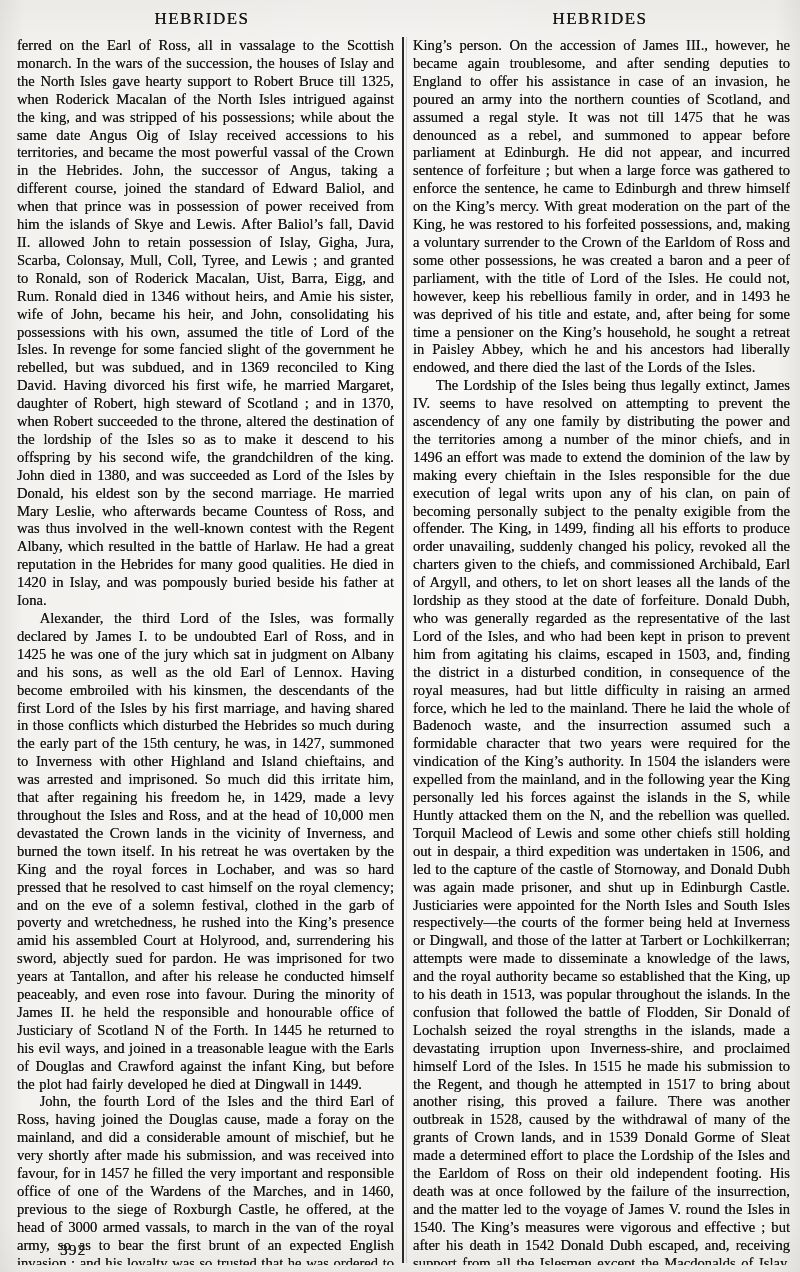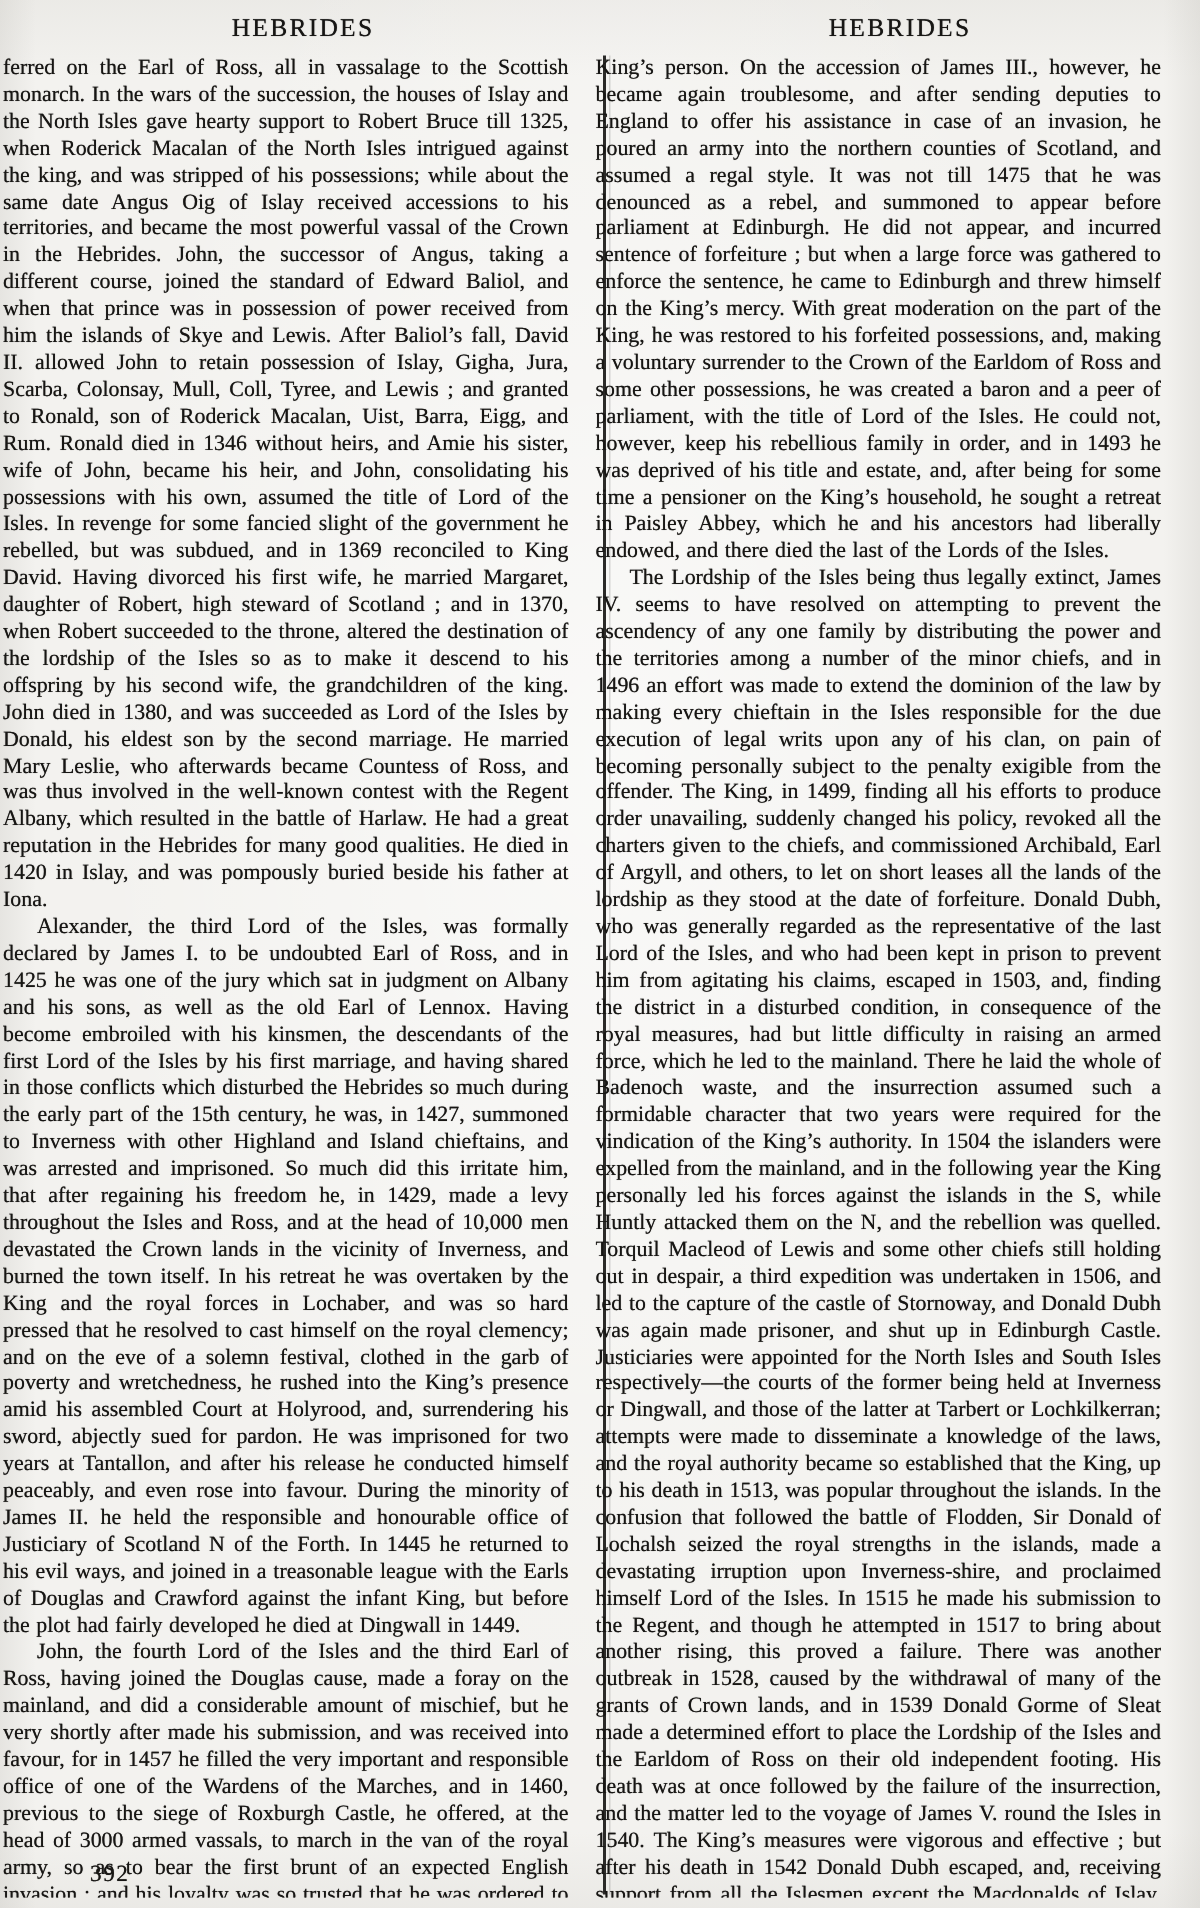--- a/index.html
+++ b/index.html
@@ -54,22 +54,22 @@
     top: 37px;
     width: 377px;
     height: 1228px;
     overflow: hidden;
     font-size: 14.6px;
     line-height: 17.9px;
     text-align: justify;
     word-spacing: 0.05em;
     text-shadow: 0 0 0.45px rgba(30,28,26,0.85);
   }
-  .text-column.left  { left: 2px;  }
-  .text-column.right { left: 397px; }
+  .text-column.left  { left: 17px;  }
+  .text-column.right { left: 413px; }
 
   .text-column p {
     margin: 0;
     padding: 0;
   }
   .text-column p.indent {
     text-indent: 1.55em;
   }
 
   .page-number {

